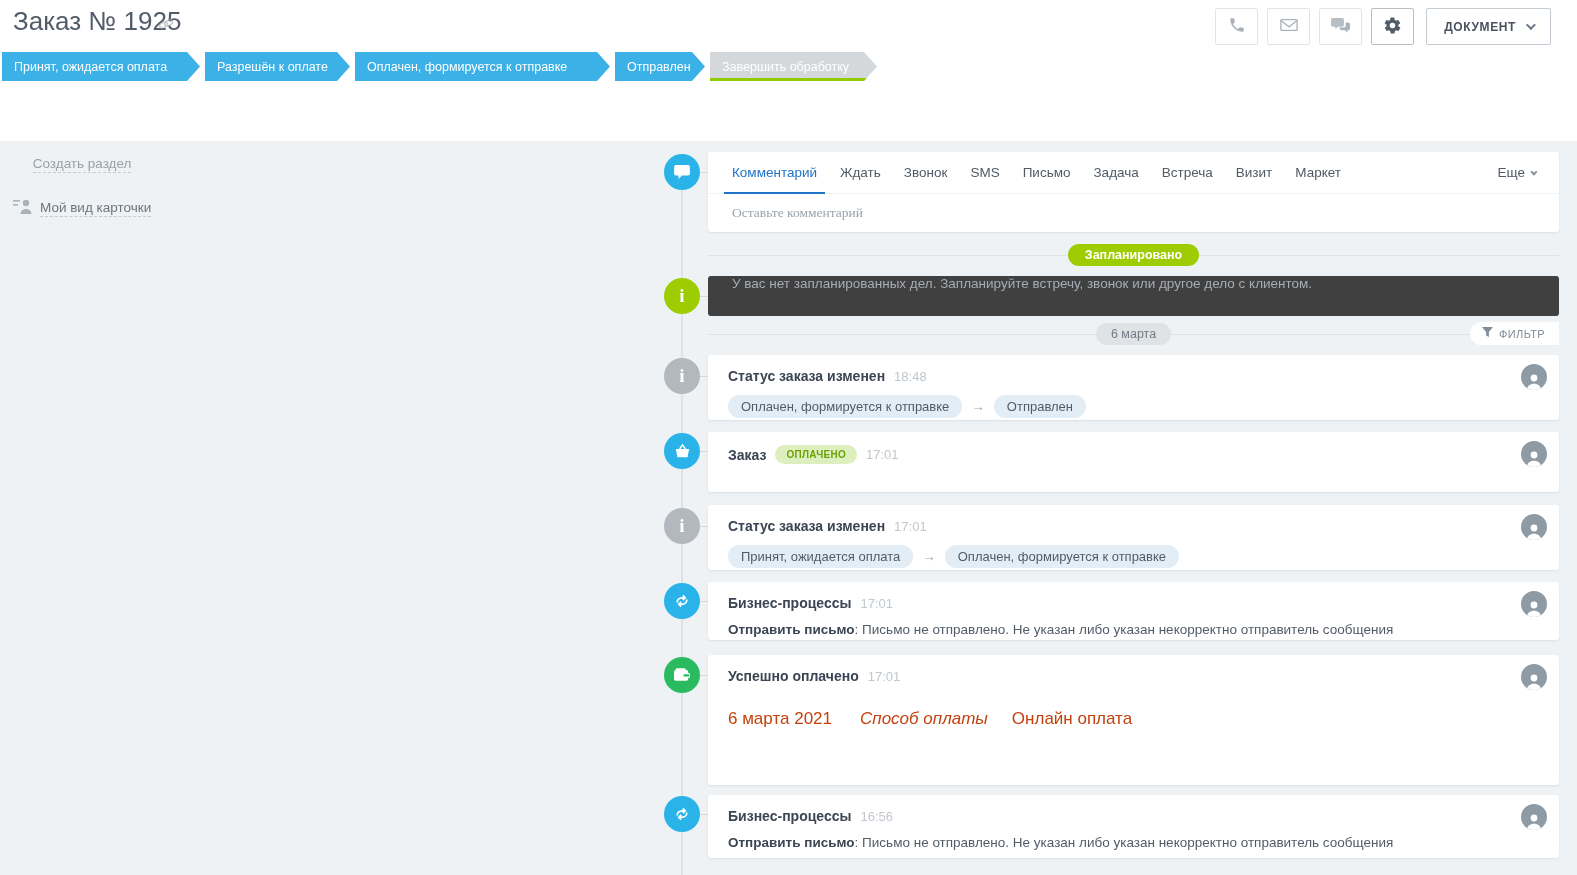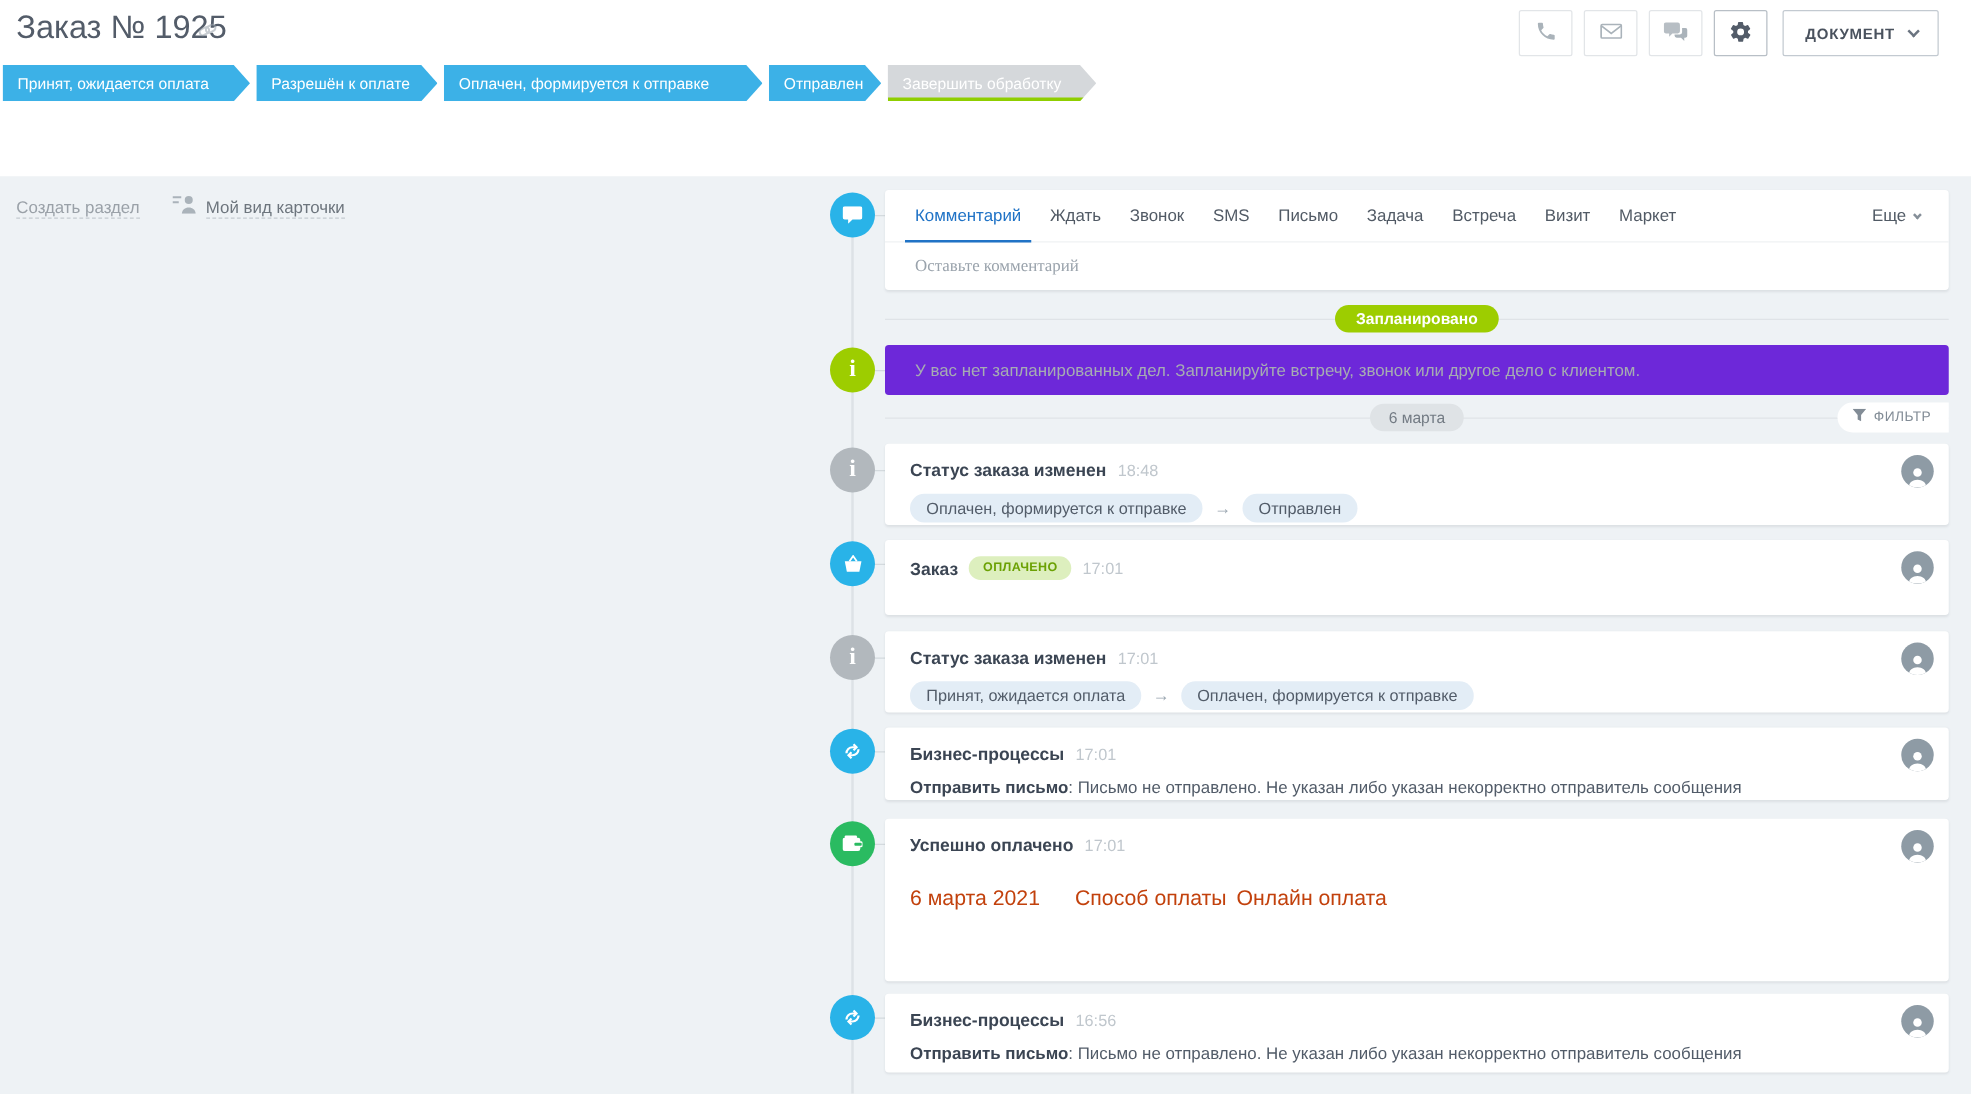--- a/index.html
+++ b/index.html
@@ -21,21 +21,21 @@
   .pipeline { position:absolute; left:2px; top:52px; display:flex; gap:5px; height:29px; }
   .stage { height:29px; background:#3cb1e7; color:#fff; font-size:12.5px; display:flex; align-items:center; padding:0 22px 0 12px; clip-path:polygon(0 0, calc(100% - 13px) 0, 100% 50%, calc(100% - 13px) 100%, 0 100%); cursor:pointer; white-space:nowrap; }
   .stage.final { background:#d5d8db; box-shadow:inset 0 -3px 0 #8fce00; }
 
   
   .tabs { position:absolute; left:13px; top:100px; display:flex; gap:31px; }
   .tab { font-size:14.5px; color:#4d5763; padding-bottom:9px; cursor:pointer; white-space:nowrap; }
   .tab.active { color:#2272c8; border-bottom:2px solid #2272c8; }
 
   
-  .left-links { position:absolute; left:13px; top:156px; display:flex; align-items:center; gap:26px; }
+  .left-links { position:absolute; left:13px; top:156px; display:flex; align-items:center; gap:26px;flex-direction:column; }
   .dashed-link { font-size:13.5px; color:#9aa1a8; border-bottom:1px dashed #c3cad0; cursor:pointer; padding-bottom:1px; }
   .card-view-link { display:flex; align-items:center; gap:7px; cursor:pointer; }
   .card-view-link .dashed-link { color:#6d757d; }
 
   
   .timeline { position:absolute; left:655px; top:140px; width:922px; height:735px; }
   .vline { position:absolute; left:26px; top:30px; bottom:0; width:2px; background:#dde2e6; }
   .tl-icon { position:absolute; left:9px; width:36px; height:36px; border-radius:50%; display:flex; align-items:center; justify-content:center; color:#fff; z-index:2; }
   .tl-icon.blue { background:#29b3e8; }
   .tl-icon.lime { background:#9dcd00; }
@@ -58,38 +58,38 @@
   .comment-input::placeholder { color:#9aa3ac; opacity:1; }
 
   
   .divider { position:absolute; left:53px; width:851px; height:22px; display:flex; align-items:center; justify-content:center; }
   .divider .dline { position:absolute; left:0; right:0; top:50%; height:1px; background:#dfe3e7; }
   .pill-green { position:relative; z-index:1; background:#9dcd00; color:#fff; font-size:12.5px; font-weight:bold; padding:4px 17px; border-radius:13px; }
   .pill-date { position:relative; z-index:1; background:#dfe3e6; color:#737b84; font-size:12.5px; padding:4px 15px; border-radius:13px; }
   .filter-btn { position:absolute; right:0; top:-1px; z-index:1; background:#fff; border-radius:13px 0 0 13px; padding:5px 14px 5px 12px; display:flex; align-items:center; gap:6px; font-size:11px; letter-spacing:.4px; color:#828c96; cursor:pointer; }
 
   
-  .banner { position:absolute; left:53px; top:136px; width:851px; height:40px; background:#6d28d9; border-radius:3px; display:flex; align-items:center; padding:0 24px; font-size:13.5px; color:#a6acb2; }
+  .banner { position:absolute; left:53px; top:136px; width:851px; height:40px; background:#404040; border-radius:3px; display:flex; align-items:flex-start; padding:0 24px; font-size:13.5px; color:#a6acb2; }
 
   
   .entry { padding:13px 20px; }
   .eline1 { display:flex; align-items:center; }
   .etitle { font-size:14px; font-weight:bold; color:#3b4553; }
   .etime { font-size:13px; color:#c0c7cd; margin-left:9px; }
   .eline2 { margin-top:11px; font-size:13.5px; color:#525c69; display:flex; align-items:center; }
   .eline2.textual { display:block; }
   .spill { background:#e3edf6; border-radius:13px; padding:4px 13px; font-size:13px; color:#525c69; white-space:nowrap; }
   .sarrow { color:#9aa6b0; margin:0 9px; }
   .badge-paid { background:#ddefbe; color:#6ba104; font-size:10px; font-weight:bold; letter-spacing:.3px; padding:4px 11px; border-radius:11px; margin-left:9px; }
   .avatar { position:absolute; right:12px; top:9px; width:26px; height:26px; border-radius:50%; background:#8e9ba5; display:flex; align-items:flex-end; justify-content:center; overflow:hidden; }
   .rk-logo { margin:20px 0 0 148px; font-size:16px; font-weight:800; letter-spacing:.5px; }
   .rk-blue { color:#2a6bbf; } .rk-red { color:#e0364a; }
   .pay-footer { margin:25px 0 4px 0; font-size:17px; color:#c2410c; display:flex; }
   .pay-date { margin-right:28px; }
-  .pay-label { margin-right:8px; }
+  .pay-label { margin-right:24px;font-style:italic; }
 </style>
 </head>
 <body>
 
 <div class="header">
   <div class="title-row">
     <h1 class="page-title">Заказ № 1925</h1>
     <span class="link-icon">
       <svg width="16" height="16" viewBox="0 0 16 16">
           <g fill="none" stroke="#9aa3ac" stroke-width="1.6">

